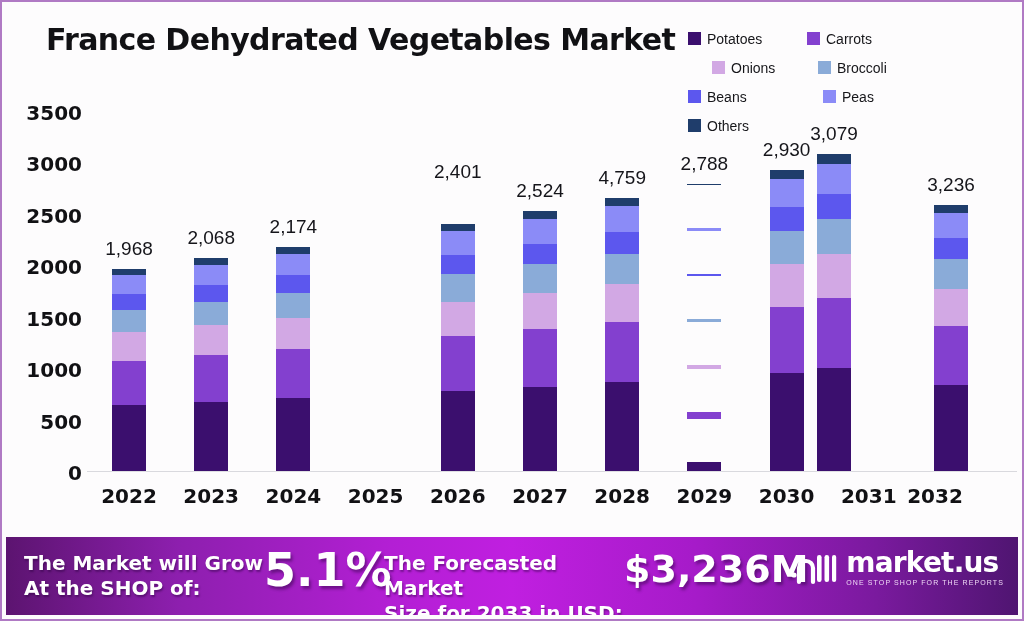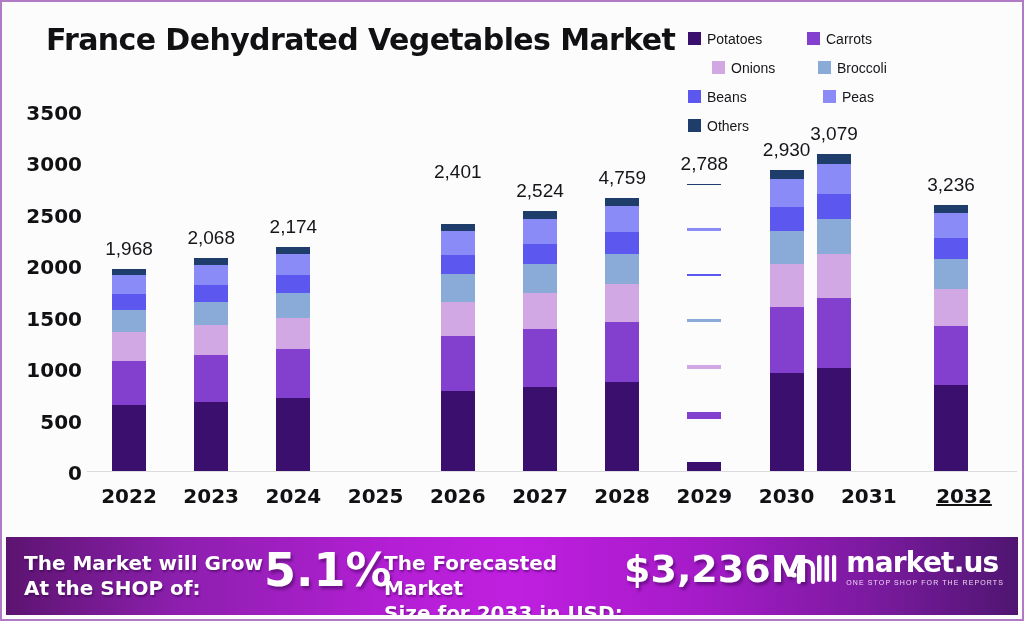--- a/index.html
+++ b/index.html
@@ -288,21 +288,21 @@
             <div class="seg" style="height: 108.206px; background: rgb(59, 15, 110);"></div>
             <div class="seg" style="height: 73.3371px; background: rgb(131, 64, 207);"></div>
             <div class="seg" style="height: 46.6971px; background: rgb(210, 168, 228);"></div>
             <div class="seg" style="height: 36.72px; background: rgb(138, 171, 216);"></div>
             <div class="seg" style="height: 26.64px; background: rgb(92, 87, 238);"></div>
             <div class="seg" style="height: 31.4743px; background: rgb(139, 139, 247);"></div>
             <div class="seg" style="height: 9.77143px; background: rgb(31, 61, 107);"></div>
             <div class="blabel">3,236</div>
           </div>
         </div>
-        <div class="xtick" style="left: 832px; text-decoration: underline;">2032</div>
+        <div class="xtick" style="left: 803px;">2032</div>
       </div>
   </div>
 
   <div id="banner">
     <div id="bn-cagr-label" class="bn-txt">
       <div>The Market will Grow</div>
       <div>At the SHOP of:</div>
     </div>
     <div id="bn-cagr-value">5.1%</div>
     <div id="bn-fc-label" class="bn-txt">

